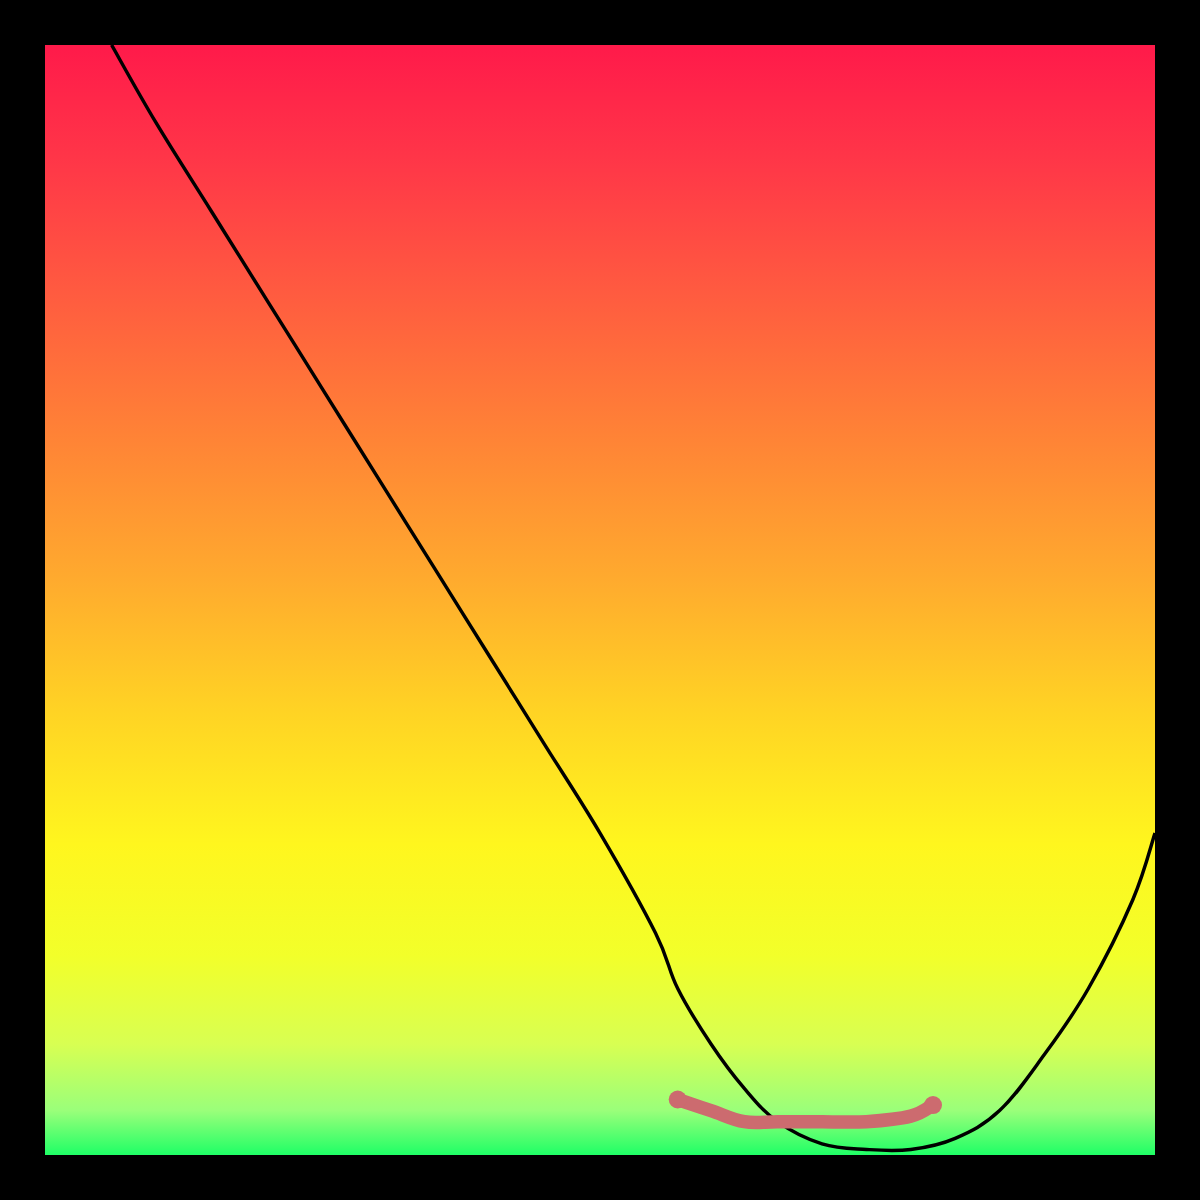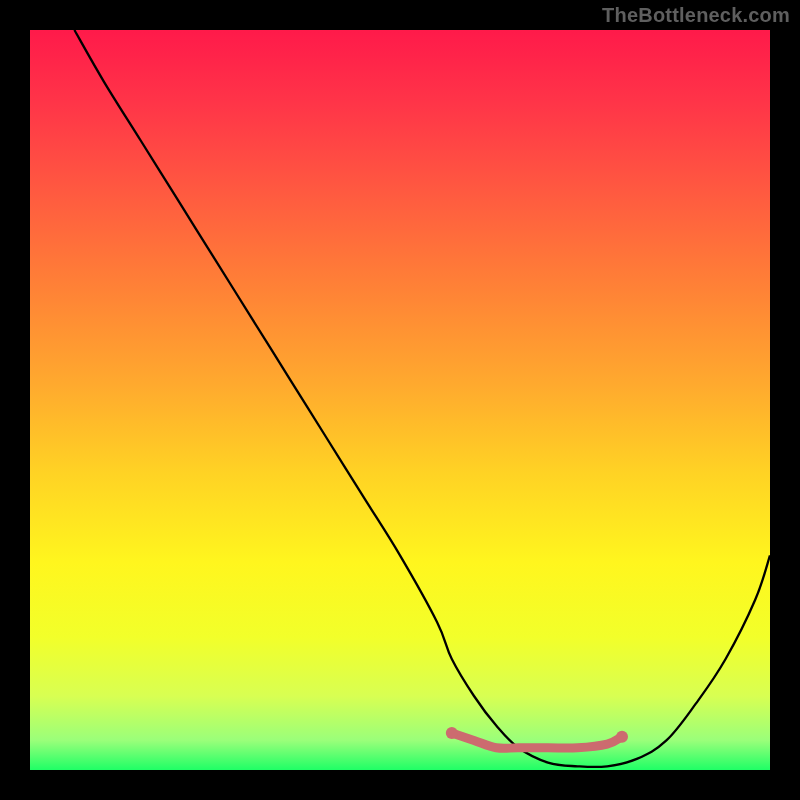--- a/index.html
+++ b/index.html
@@ -33,21 +33,20 @@
     top: 30px;
     width: 740px;
     height: 740px;
   }
   svg { display: block; }
 </style>
 </head>
 <body>
 
 <div class="outer">
-  <div class="watermark">TheBottleneck.com</div>
   <div class="plot">
     <svg id="chart-svg" viewBox="0 0 740 740" width="740" height="740" preserveAspectRatio="none">
       <defs>
         <linearGradient id="bg-grad" x1="0" y1="0" x2="0" y2="1">
             <stop offset="0%" stop-color="#ff1a4a"></stop>
             <stop offset="10%" stop-color="#ff3548"></stop>
             <stop offset="22%" stop-color="#ff5a40"></stop>
             <stop offset="35%" stop-color="#ff8236"></stop>
             <stop offset="48%" stop-color="#ffaa2e"></stop>
             <stop offset="60%" stop-color="#ffd324"></stop>

